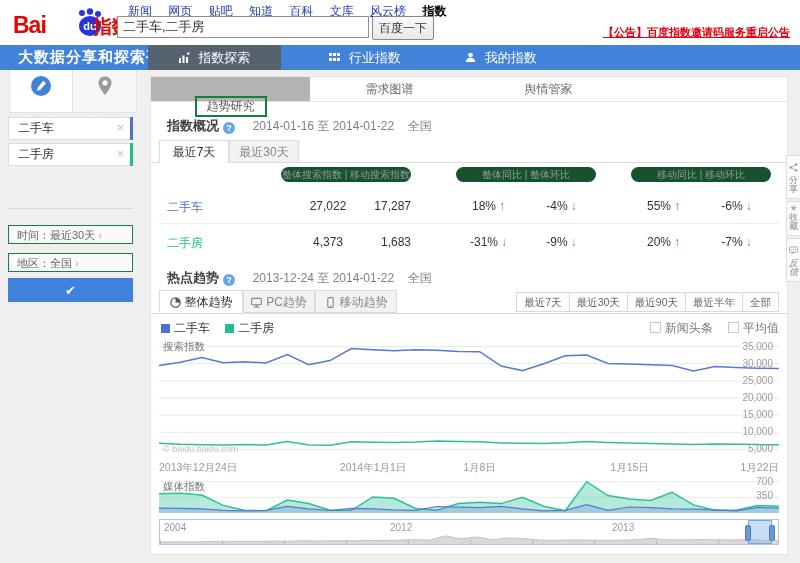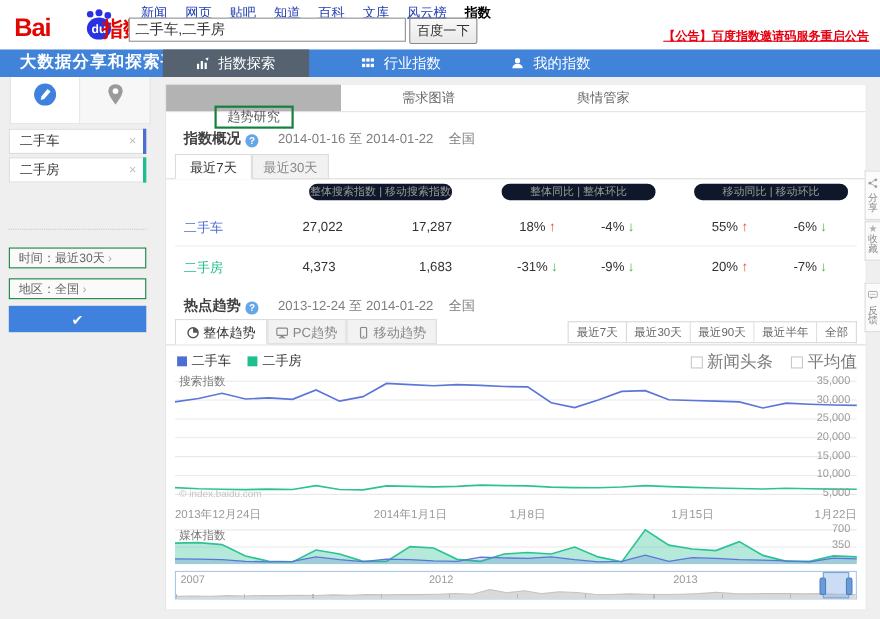--- a/index.html
+++ b/index.html
@@ -60,27 +60,27 @@
   .sechead .rg{font-weight:normal;font-size:12px;color:#808080;margin-left:10px;}
   .helpic{display:inline-block;width:12px;height:12px;line-height:12px;border-radius:50%;background:#64a6e8;color:#fff;font-size:9px;font-weight:bold;text-align:center;vertical-align:-1px;margin-left:4px;cursor:pointer;}
 
   .rtab{position:absolute;height:23px;line-height:23px;box-sizing:border-box;text-align:center;font-size:12px;cursor:pointer;z-index:2;}
   .rtab.active{background:#fff;border:1px solid #dcdcdc;border-bottom:1px solid #fff;color:#333;}
   .rtab.idle{background:#f2f2f2;border:1px solid #dcdcdc;color:#888;}
   .ovline{position:absolute;left:0;top:85px;width:636px;border-bottom:1px solid #dcdcdc;}
   .ov-t1{left:8px;top:63px;width:70px;}
   .ov-t2{left:78px;top:63px;width:70px;}
 
-  .pill{position:absolute;top:90px;height:15px;line-height:15px;background:#0f172a;border-radius:8px;font-size:10px;color:#999;text-align:center;}
+  .pill{position:absolute;top:90px;height:15px;line-height:15px;background:#14532d;border-radius:8px;font-size:10px;color:#999;text-align:center;}
   .pill1{left:130px;width:130px;} .pill2{left:305px;width:140px;} .pill3{left:480px;width:140px;}
 
   .cell{position:absolute;font-size:12px;color:#333;}
   .c-name{left:16px;width:90px;font-size:12px;}
   .kwname0{color:#4e6ed2;} .kwname1{color:#1dbf8e;}
-  .c-v1{left:124px;width:66px;text-align:left;}
+  .c-v1{left:144px;width:66px;text-align:center;}
   .c-v2{left:196px;width:64px;text-align:right;}
   .c-yoy{left:300px;width:75px;text-align:center;}
   .c-mom{left:373px;width:75px;text-align:center;}
   .c-myoy{left:475px;width:75px;text-align:center;}
   .c-mmom{left:548px;width:75px;text-align:center;}
   .row1 .cell{top:122px;} .row2 .cell{top:158px;}
   .rowdiv{position:absolute;left:8px;top:146px;width:620px;border-bottom:1px solid #ededed;}
   .arr{font-weight:bold;margin-left:3px;}
   .up .arr{color:#ef4136;} .down .arr{color:#39b54a;}
 
@@ -89,21 +89,21 @@
   .tr-t2{left:92px;top:213px;width:72px;}
   .tr-t3{left:164px;top:213px;width:82px;}
   .trline{position:absolute;left:0;top:236px;width:636px;border-bottom:1px solid #dcdcdc;}
   .rtab .tic{display:inline-block;vertical-align:-2px;margin-right:4px;}
   .rangegrp{position:absolute;right:8px;top:215px;display:flex;z-index:2;}
   .rangegrp .rb{height:18px;line-height:18px;padding:0 7px;font-size:10.5px;color:#666;background:#fff;border:1px solid #d9d9d9;border-left:none;cursor:pointer;white-space:nowrap;}
   .rangegrp .rb:first-child{border-left:1px solid #d9d9d9;}
   .legend{position:absolute;left:10px;top:243px;font-size:12px;color:#333;}
   .legend .chip{display:inline-block;width:9px;height:9px;margin-right:4px;vertical-align:-1px;}
   .legend .li{margin-right:12px;cursor:pointer;}
-  .chkrow{position:absolute;right:8px;top:243px;font-size:15px;color:#7a7a7a;margin-left:22px;}
+  .chkrow{position:absolute;right:8px;top:243px;font-size:12px;color:#7a7a7a;margin-left:22px;}
   .chk{display:inline-block;width:9px;height:9px;border:1px solid #c8c8c8;background:#fff;vertical-align:-1px;margin-right:4px;cursor:pointer;}
   .chklbl{margin-right:12px;cursor:pointer;}
   .chkrow .chklbl:last-child{margin-right:0;}
 
   .schart{position:absolute;left:8px;top:261px;width:620px;height:120px;}
   .chart-title{position:absolute;left:12px;top:263px;font-size:10.5px;color:#777;z-index:2;}
   .yt{position:absolute;right:14px;width:46px;text-align:right;font-size:10px;color:#9b9b9b;z-index:2;background:transparent;}
   .watermark{position:absolute;left:12px;top:367px;font-size:9px;color:#c4c4c4;z-index:2;}
   .xaxis{position:absolute;left:8px;top:384px;width:620px;height:13px;font-size:10.5px;color:#999;}
   .xl{position:absolute;top:0;white-space:nowrap;}
@@ -119,21 +119,21 @@
   .ty0{position:absolute;left:4px;} .ty1{position:absolute;left:230px;} .ty2{position:absolute;left:452px;}
   .tl-chart{position:absolute;left:0;bottom:0;width:618px;height:18px;}
   .tl-ticks{position:absolute;left:0;bottom:0;width:100%;height:4px;background-image:repeating-linear-gradient(90deg,#b9b9b9 0 1px,transparent 1px 62px);}
   .tl-sel{position:absolute;right:6px;top:0;width:24px;height:24px;background:rgba(140,180,230,0.45);border:1px solid #7aa6d8;box-sizing:border-box;}
   .tl-handle{position:absolute;top:4px;width:6px;height:16px;background:#6a9bd8;border:1px solid #4a7fc0;border-radius:2px;box-sizing:border-box;cursor:ew-resize;}
   .th-l{left:-4px;} .th-r{right:-4px;}
 
   
   .vtool{position:absolute;left:786px;width:14px;background:#fbfbfb;border:1px solid #ddd;border-right:none;box-sizing:border-box;text-align:center;cursor:pointer;padding:2px 0;}
   .vtool .vlbl{display:inline-block;width:10px;font-size:9px;line-height:9px;color:#8a8a8a;word-break:break-all;}
-  .vt-share{top:155px;} .vt-fav{top:201px;} .vt-fb{top:257px;}
+  .vt-share{top:155px;} .vt-fav{top:201px;} .vt-fb{top:238px;font-style:italic;}
   .vtool .star{font-size:9px;color:#b0b0b0;line-height:9px;display:block;}
 </style>
 </head>
 <body>
 
 <div class="stage">
 
   <div class="header">
     <span class="logo-bai">Bai</span>
     <span class="paw">
@@ -347,21 +347,21 @@
           <polyline points="0.0,105.3 21.4,106.3 42.8,106.8 64.1,107.1 85.5,106.6 106.9,107.0 128.3,103.5 149.7,107.0 171.0,107.3 192.4,103.7 213.8,104.2 235.2,104.6 256.6,104.1 277.9,103.0 299.3,103.5 320.7,103.7 342.1,104.9 363.4,105.3 384.8,105.4 406.2,104.7 427.6,103.5 449.0,104.4 470.3,105.1 491.7,105.6 513.1,106.1 534.5,106.5 555.9,105.9 577.2,106.3 598.6,106.6 620.0,106.8" fill="none" stroke="#2cc295" stroke-width="1.5"></polyline>
         </svg>
       </div>
     <span class="yt" style="top:264px;">35,000</span>
     <span class="yt" style="top:281px;">30,000</span>
     <span class="yt" style="top:298px;">25,000</span>
     <span class="yt" style="top:315px;">20,000</span>
     <span class="yt" style="top:332px;">15,000</span>
     <span class="yt" style="top:349px;">10,000</span>
     <span class="yt" style="top:366px;">5,000</span>
-    <div class="watermark">© index.baidu.com</div>
+    <div class="watermark">© baidu.baidu.com</div>
     <div class="xaxis">
       <span class="xl xl0">2013年12月24日</span>
       <span class="xl xl1">2014年1月1日</span>
       <span class="xl xl2">1月8日</span>
       <span class="xl xl3">1月15日</span>
       <span class="xl xl4">1月22日</span>
     </div>
 
     <div class="mtitle">媒体指数</div>
     <div class="mchart">
@@ -378,21 +378,21 @@
     <span class="yt myt2">350</span>
 
     <div class="timeline">
       <div class="tl-chart">
           <svg width="618" height="18" style="display:block">
             <path d="M0,18 L0.0,16.2 L15.8,15.8 L31.7,16.0 L47.5,15.5 L63.4,15.8 L79.2,15.3 L95.1,15.5 L110.9,15.1 L126.8,15.3 L142.6,14.8 L158.5,15.1 L174.3,14.6 L190.2,14.8 L206.0,14.4 L221.8,14.6 L237.7,14.2 L253.5,13.5 L269.4,14.2 L285.2,9.9 L301.1,12.8 L316.9,11.0 L332.8,13.7 L348.6,11.9 L364.5,12.6 L380.3,14.2 L396.2,14.4 L412.0,13.9 L427.8,14.2 L443.7,14.4 L459.5,14.2 L475.4,13.7 L491.2,12.4 L507.1,13.7 L522.9,13.9 L538.8,13.5 L554.6,13.7 L570.5,13.9 L586.3,13.7 L602.2,14.2 L618.0,14.4 L618,18 Z" fill="#d9d9d9" stroke="none"></path>
             <polyline points="0.0,16.2 15.8,15.8 31.7,16.0 47.5,15.5 63.4,15.8 79.2,15.3 95.1,15.5 110.9,15.1 126.8,15.3 142.6,14.8 158.5,15.1 174.3,14.6 190.2,14.8 206.0,14.4 221.8,14.6 237.7,14.2 253.5,13.5 269.4,14.2 285.2,9.9 301.1,12.8 316.9,11.0 332.8,13.7 348.6,11.9 364.5,12.6 380.3,14.2 396.2,14.4 412.0,13.9 427.8,14.2 443.7,14.4 459.5,14.2 475.4,13.7 491.2,12.4 507.1,13.7 522.9,13.9 538.8,13.5 554.6,13.7 570.5,13.9 586.3,13.7 602.2,14.2 618.0,14.4" fill="none" stroke="#c3c3c3" stroke-width="1"></polyline>
           </svg>
         </div>
       <div class="tl-years">
-        <span class="ty0">2007</span>
+        <span class="ty0">2004</span>
         <span class="ty1">2012</span>
         <span class="ty2">2013</span>
       </div>
       <div class="tl-ticks"></div>
       <div class="tl-sel">
         <div class="tl-handle th-l"></div>
         <div class="tl-handle th-r"></div>
       </div>
     </div>
   </div>

